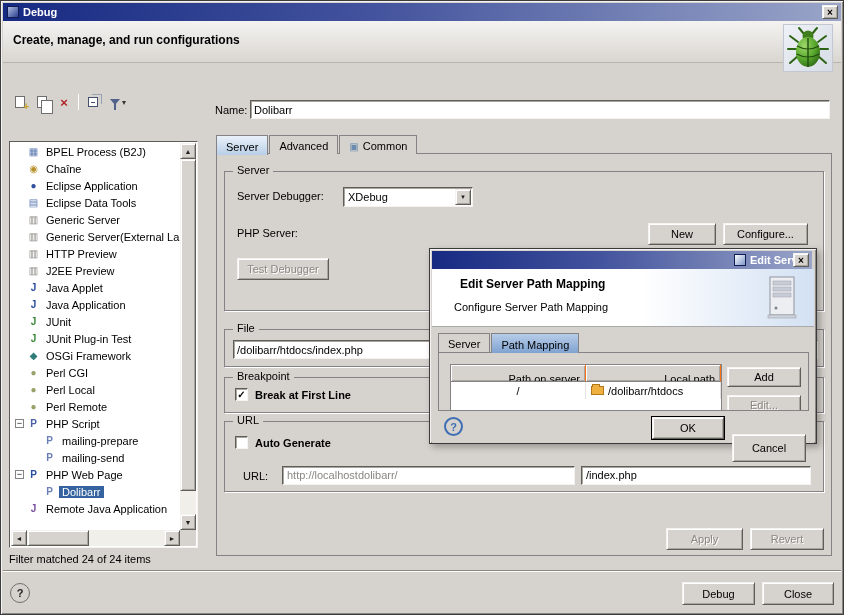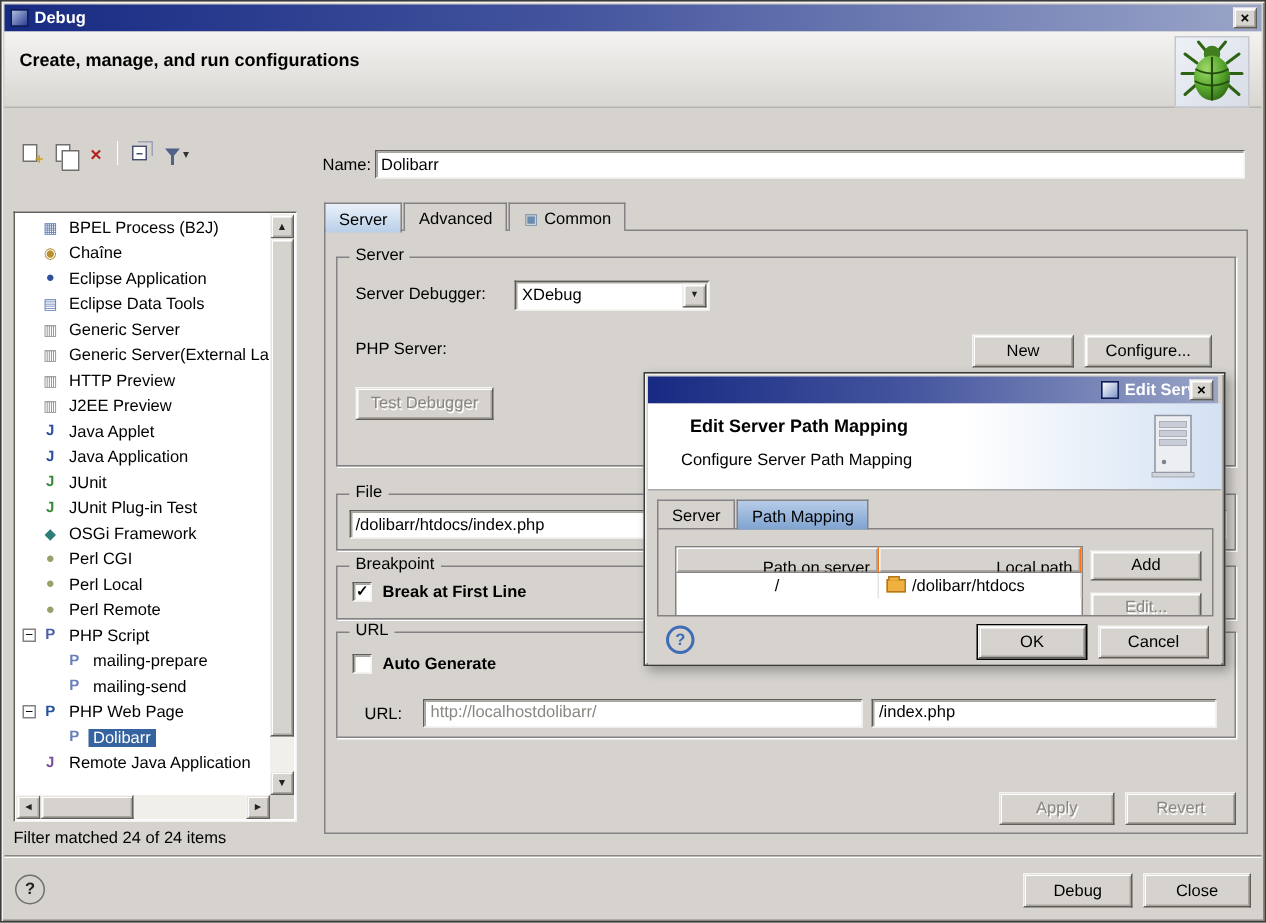--- a/index.html
+++ b/index.html
@@ -30,21 +30,21 @@
     background:linear-gradient(90deg,#172a82,#44549e 45%,#9aa5c8);
     display:flex; align-items:center; padding:0 4px; gap:4px; }
   .title-text{ color:#fff; font-weight:bold; font-size:11px; }
   .win-mini{ width:12px; height:12px; background:linear-gradient(135deg,#aebbe0,#2c3f8f);
     border:1px solid #101d52; flex:0 0 12px; }
   .win-mini.light{ background:linear-gradient(135deg,#ffffff,#7d96c8); }
   .win-close{ position:absolute; right:3px; top:2px; width:16px; height:14px;
     font-size:10px; font-weight:bold; }
 
   
-  .banner{ position:absolute; left:2px; top:20px; right:2px; height:51px;
+  .banner{ position:absolute; left:2px; top:20px; right:2px; height:42px;
     background:linear-gradient(180deg,#f4f3f1,#d9d6d1); border-bottom:1px solid #b8b5b0; }
   .banner-text{ position:absolute; left:10px; top:12px; font-weight:bold; font-size:12px; }
   .bug-tile{ position:absolute; right:8px; top:3px; width:50px; height:48px;
     background:linear-gradient(135deg,#eef1f6,#d7dce6); border:1px solid #c3c7d1;
     display:flex; align-items:center; justify-content:center; }
 
   
   .lp-toolbar{ position:absolute; left:8px; top:90px; display:flex; align-items:center; height:22px; }
   .tool-btn{ width:22px; height:20px; display:flex; align-items:center; justify-content:center; gap:2px; }
   .tool-btn.wide{ width:28px; }
@@ -175,21 +175,21 @@
   .pm-filler{ height:13px; }
   .mini-folder{ display:inline-block; width:13px; height:9px; background:#f0b040;
     border:1px solid #b07818; position:relative; flex:0 0 13px; }
   .mini-folder::before{ content:''; position:absolute; top:-3px; left:0; width:6px; height:2px;
     background:#f0b040; border:1px solid #b07818; border-bottom:none; }
   .add-btn{ left:288px; top:14px; width:74px; height:20px; }
   .edit-btn{ left:288px; top:42px; width:74px; height:20px; }
   .es-bottom{ position:absolute; left:2px; top:163px; right:2px; height:31px; background:#d6d3ce; }
   .es-help{ left:12px; top:5px; width:19px; height:19px; border:2px solid #3f6db5; color:#3f6db5; background:transparent; }
   .ok-btn{ left:220px; top:5px; width:72px; height:22px; }
-  .cancel-btn{ left:300px; top:5px; width:74px; height:22px; }
+  .cancel-btn{ left:300px; top:22px; width:74px; height:28px; }
 </style>
 </head>
 <body>
 
 <div class="screen">
 
   <div class="titlebar">
     <span class="win-mini"></span>
     <span class="title-text">Debug</span>
     <div class="btn win-close">×</div>

